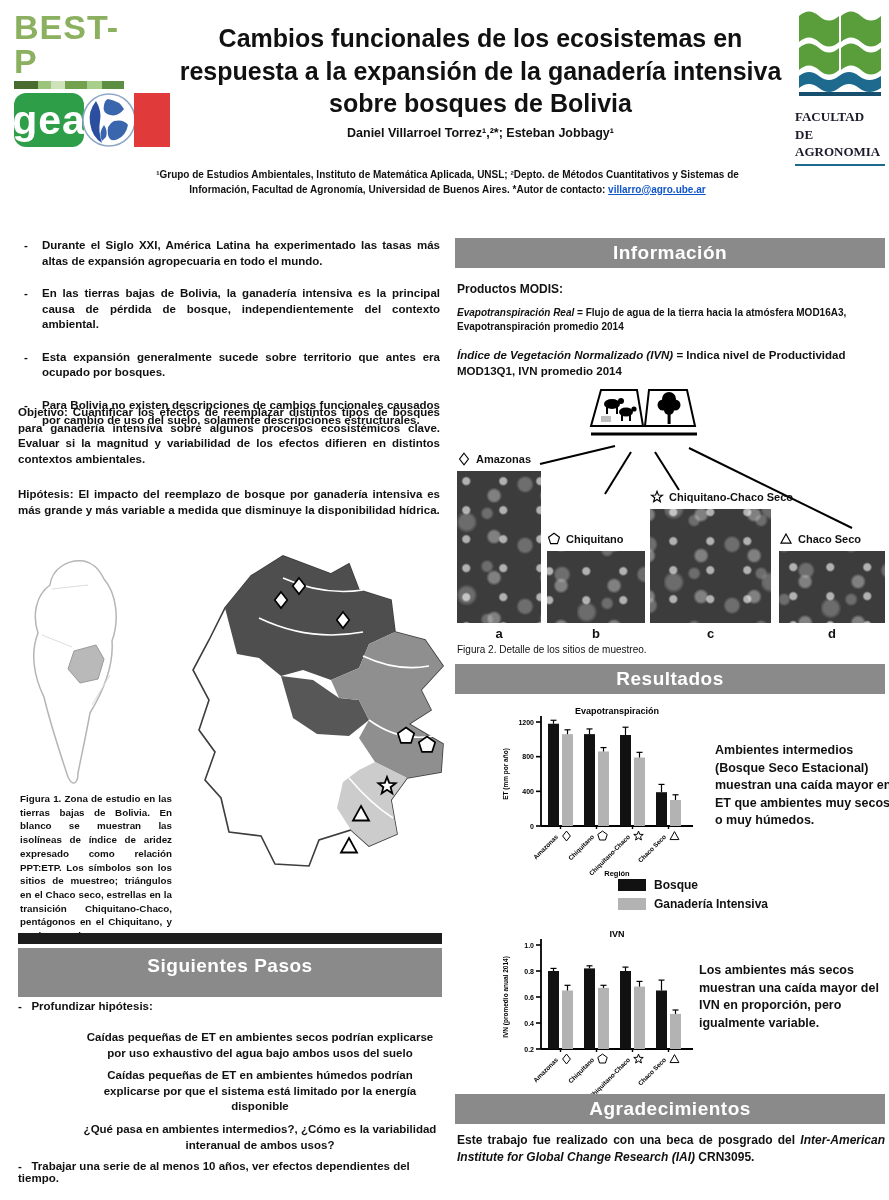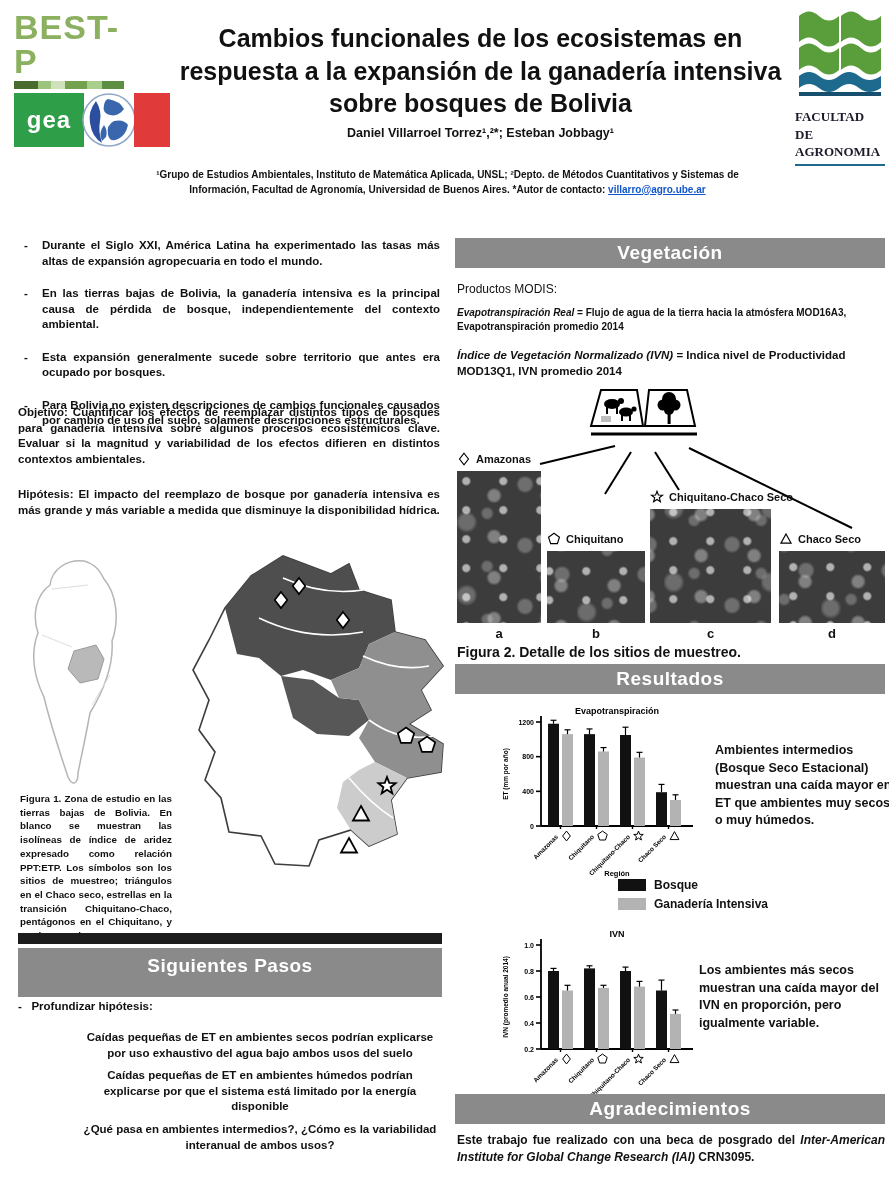--- a/index.html
+++ b/index.html
@@ -45,21 +45,21 @@
 </svg>
 
 <div id="poster">
 
   <div class="abs" style="left:14px;top:10px;width:110px;">
     <div style="font-size:34px;font-weight:bold;color:#8bb05f;letter-spacing:1px;line-height:1;">BEST-P</div>
     <div style="height:8px;margin-top:3px;background:linear-gradient(90deg,#4a6b2f 0 22%,#9cc57c 22% 34%,#cfe2bb 34% 46%,#73a14e 46% 66%,#a9cf8c 66% 80%,#5d8f42 80% 100%);"></div>
   </div>
 
   <div class="abs" style="left:14px;top:92px;height:56px;display:flex;align-items:center;">
-    <div style="width:70px;height:54px;background:#2f9e49;border-radius:0;color:#fff;font-size:24px;font-weight:bold;
+    <div style="width:70px;height:54px;background:#2f9e49;border-radius:12px;color:#fff;font-size:41px;font-weight:bold;
                 display:flex;align-items:center;justify-content:center;letter-spacing:1px;">gea</div>
     <svg width="58" height="58" viewBox="0 0 58 58" style="margin:0 -4px;">
       <circle cx="29" cy="29" r="26" fill="#ffffff" stroke="#8fa8c8" stroke-width="1.5"></circle>
       <path d="M16,10 q-8,10 -6,22 q2,14 12,20 q-4-12 -2-22 q2-10 -4-20z" fill="#2b4f9e"></path>
       <path d="M28,8 q12,2 16,10 q-6,8 -14,6 q-8-2 -6-10 q1-5 4-6z" fill="#3a66ad"></path>
       <path d="M34,30 q10,-2 14,4 q-2,10 -10,14 q-8,4 -10,-4 q-2-10 6-14z" fill="#3a66ad"></path>
       <path d="M24,34 q4,6 2,12 l-4,4 q-4,-8 2,-16z" fill="#3a66ad"></path>
     </svg>
     <div style="width:36px;height:54px;background:#e03a3a;"></div>
   </div>
@@ -129,24 +129,27 @@
   <div class="abs" style="left:18px;top:933px;width:424px;height:11px;background:#1c1c1c;"></div>
 
   <div class="abs bar-header" style="left:18px;top:948px;width:424px;height:49px;line-height:35px;">Siguientes Pasos</div>
 
   <div class="abs" style="left:18px;top:1000px;width:424px;font-weight:bold;font-size:11.5px;">
     <span>-&nbsp;&nbsp;&nbsp;</span><span>Profundizar hipótesis:</span>
   </div>
   <div class="abs center-sub" style="left:80px;top:1030px;width:360px;">Caídas pequeñas de ET en ambientes secos podrían explicarse por uso exhaustivo del agua bajo ambos usos del suelo</div>
   <div class="abs center-sub" style="left:80px;top:1068px;width:360px;">Caídas pequeñas de ET en ambientes húmedos podrían explicarse por que el sistema está limitado por la energía disponible</div>
   <div class="abs center-sub" style="left:80px;top:1122px;width:360px;">¿Qué pasa en ambientes intermedios?, ¿Cómo es la variabilidad interanual de ambos usos?</div>
-
-  <div class="abs bar-header" style="left:455px;top:238px;width:430px;">Vegetación</div>
-
-  <div class="abs" style="left:457px;top:282px;font-weight:normal;font-size:12px;">Productos MODIS:</div>
+  <div class="abs" style="left:18px;top:1160px;width:424px;font-weight:bold;font-size:11.5px;">
+    <span>-&nbsp;&nbsp;&nbsp;</span><span>Trabajar una serie de al menos 10 años, ver efectos dependientes del tiempo.</span>
+  </div>
+
+  <div class="abs bar-header" style="left:455px;top:238px;width:430px;">Información</div>
+
+  <div class="abs" style="left:457px;top:282px;font-weight:bold;font-size:12px;">Productos MODIS:</div>
 
   <div class="abs" style="left:457px;top:306px;width:428px;font-size:10px;line-height:1.35;">
     <span style="font-weight:bold;font-style:italic;">Evapotranspiración Real</span><span style="font-weight:bold;"> = Flujo de agua de la tierra hacia la atmósfera MOD16A3, Evapotranspiración promedio 2014</span>
   </div>
   <div class="abs" style="left:457px;top:348px;width:428px;font-size:11.5px;line-height:1.35;">
     <span style="font-weight:bold;font-style:italic;">Índice de Vegetación Normalizado (IVN)</span><span style="font-weight:bold;"> = Indica nivel de Productividad MOD13Q1, IVN promedio 2014</span>
   </div>
 
   <svg class="abs" style="left:585px;top:386px;" width="122" height="60" viewBox="0 0 122 60">
     <polygon points="16,4 52,4 58,40 6,40" fill="#ffffff" stroke="#000" stroke-width="2"></polygon>
@@ -210,21 +213,21 @@
 
   <div class="abs site-label" style="left:779px;top:532px;">
     <svg class="sitesym" viewBox="-11 -11 22 22">
         <use href="#sym-triangle" xlink:href="#sym-triangle" class="symuse"></use>
       </svg>
     <span>Chaco Seco</span>
   </div>
   <div class="abs sat" style="left:779px;top:551px;width:106px;height:72px;background-position:42px 6px;"></div>
   <div class="abs letter" style="left:779px;top:626px;width:106px;">d</div>
 
-  <div class="abs" style="left:457px;top:644px;font-weight:bold;font-size:14px;">Figura 2. Detalle de los sitios de muestreo.</div>
+  <div class="abs" style="left:457px;top:644px;font-weight:normal;font-size:10px;">Figura 2. Detalle de los sitios de muestreo.</div>
 
   <div class="abs bar-header" style="left:455px;top:664px;width:430px;">Resultados</div>
 
   <svg id="chart-et" class="abs" style="left:497px;top:704px;" width="205" height="178" viewBox="0 0 205 178">
       <text x="120" y="10" font-size="9" font-weight="bold" fill="#000" text-anchor="middle" font-family="&quot;Liberation Sans&quot;,sans-serif">Evapotranspiración</text>
       <line x1="44" y1="12" x2="44" y2="122" stroke="#000" stroke-width="1.8"></line>
       <line x1="44" y1="122" x2="196" y2="122" stroke="#000" stroke-width="1.8"></line>
       <line x1="39" y1="122" x2="44" y2="122" stroke="#000" stroke-width="1.6"></line>
       <text x="37" y="124.6" font-size="7" font-weight="bold" fill="#000" text-anchor="end" font-family="&quot;Liberation Sans&quot;,sans-serif">0</text>
       <line x1="39" y1="87.33333333333334" x2="44" y2="87.33333333333334" stroke="#000" stroke-width="1.6"></line>

